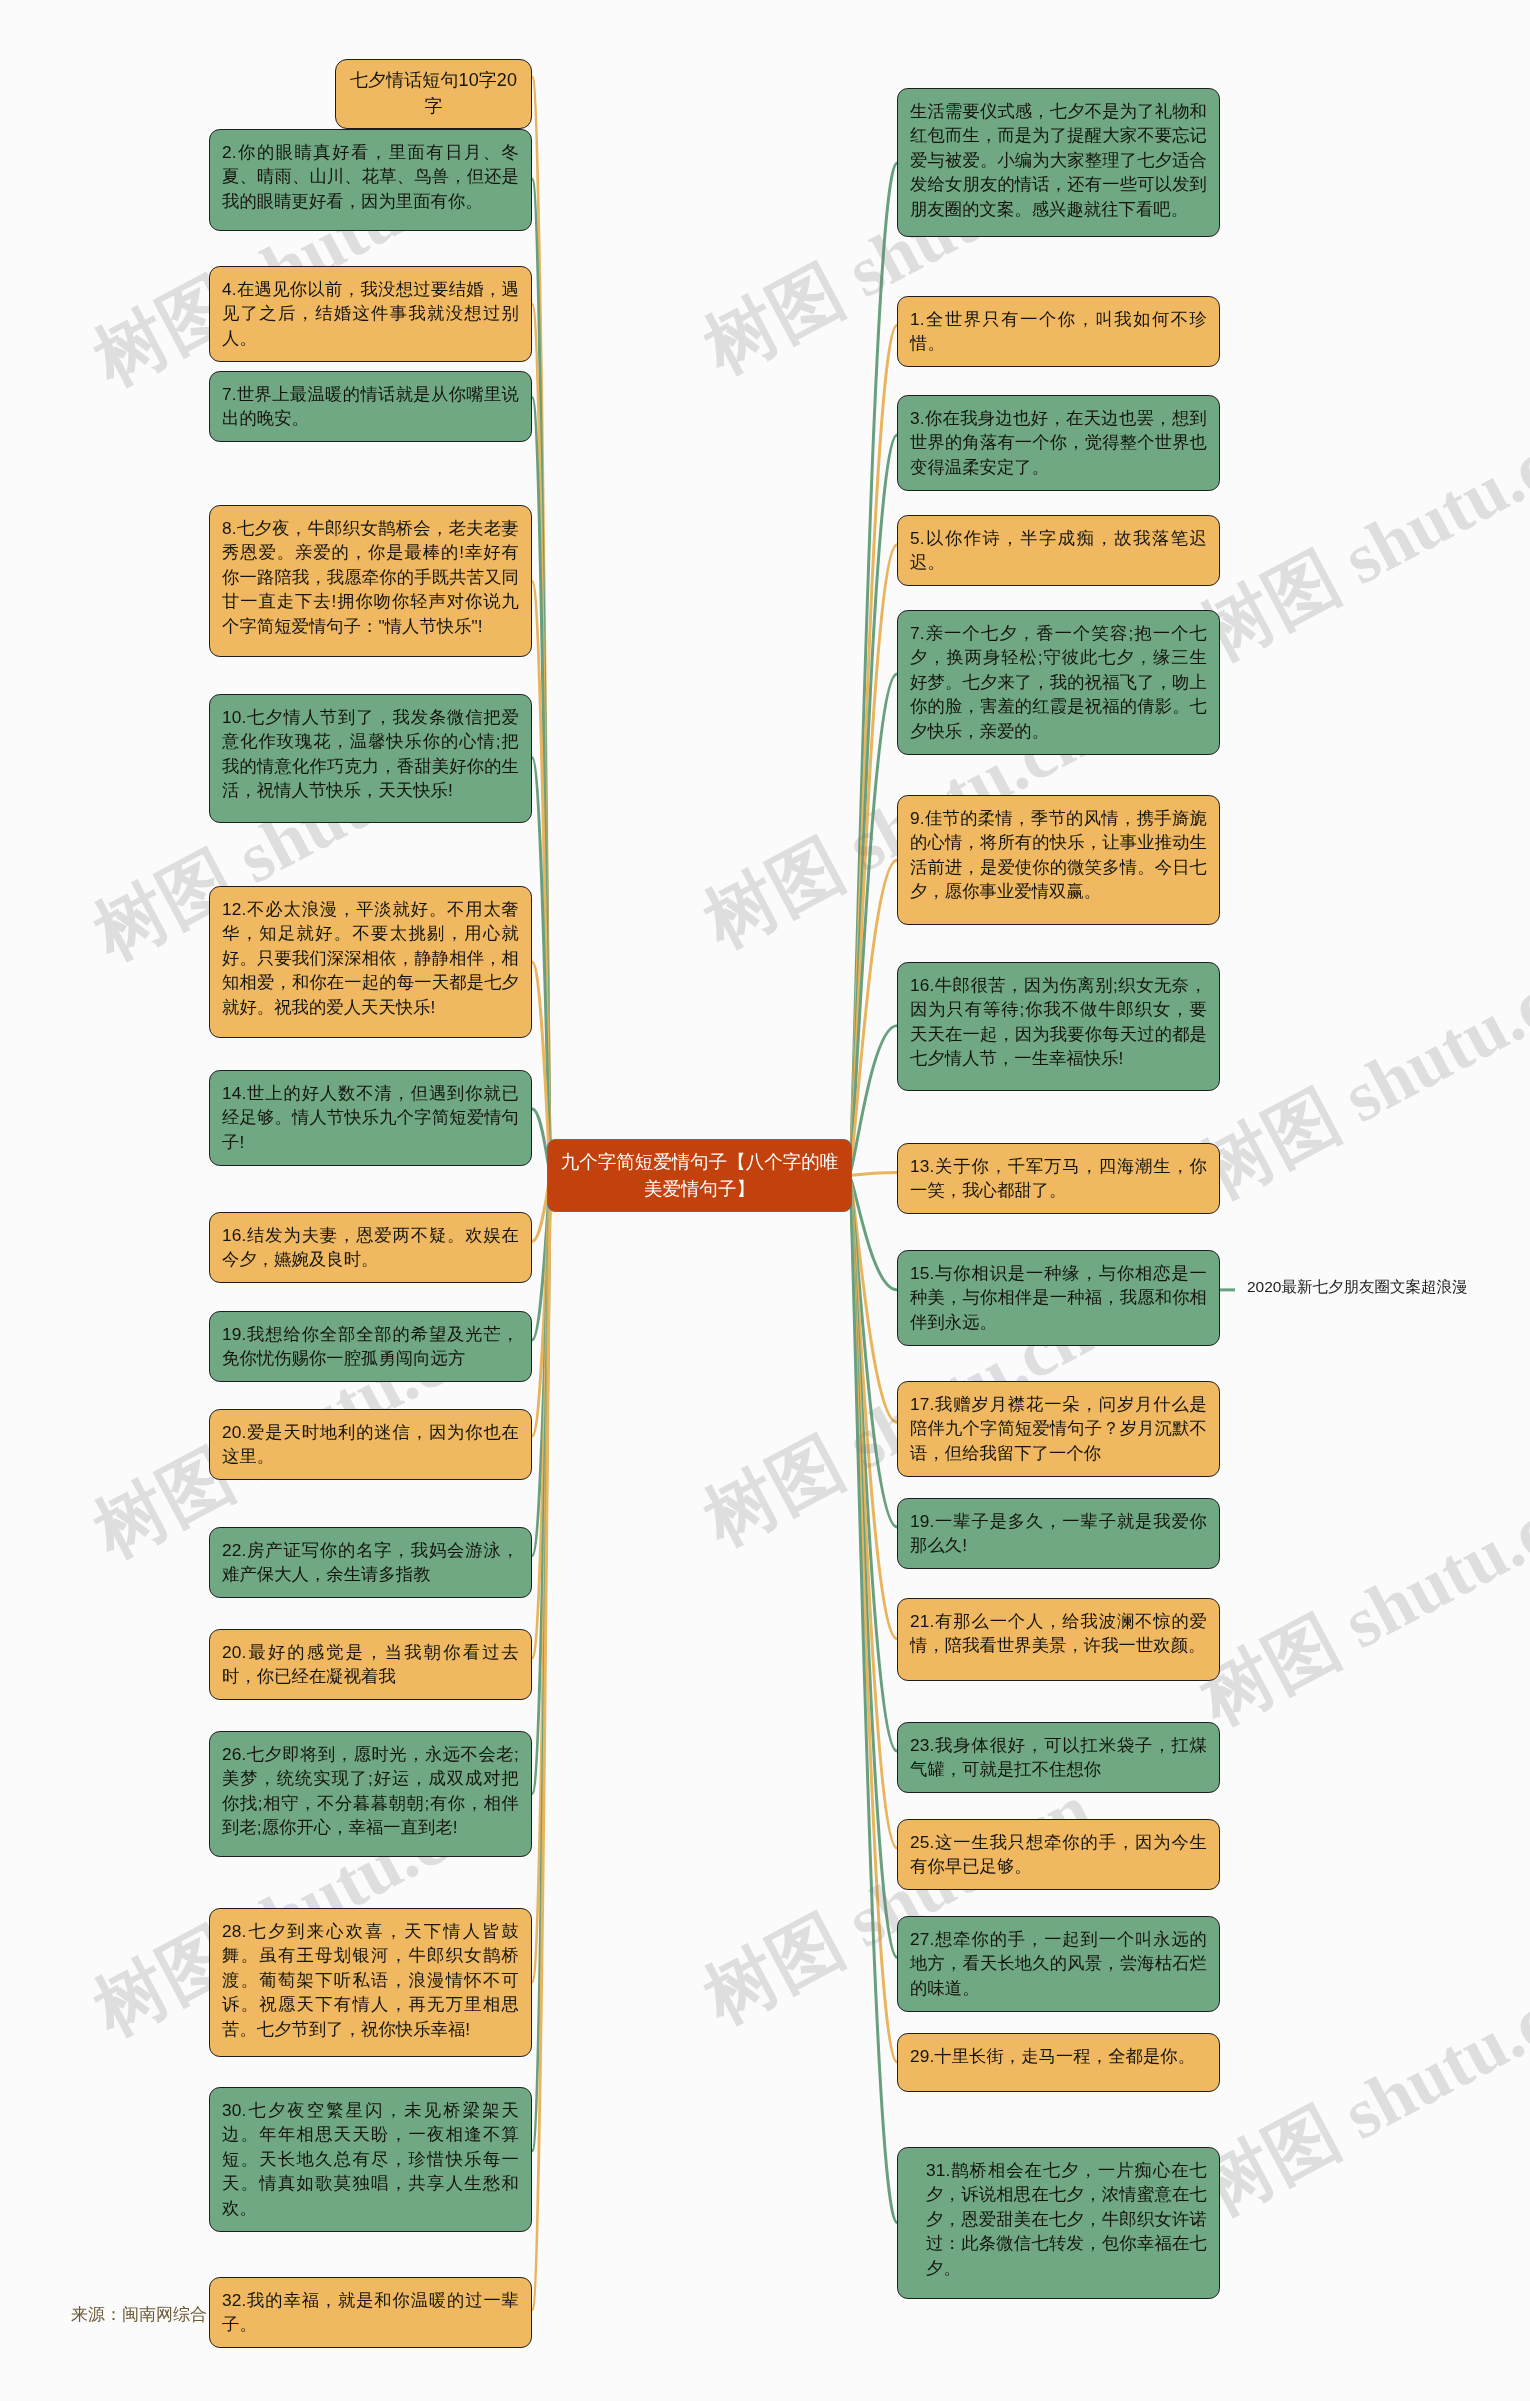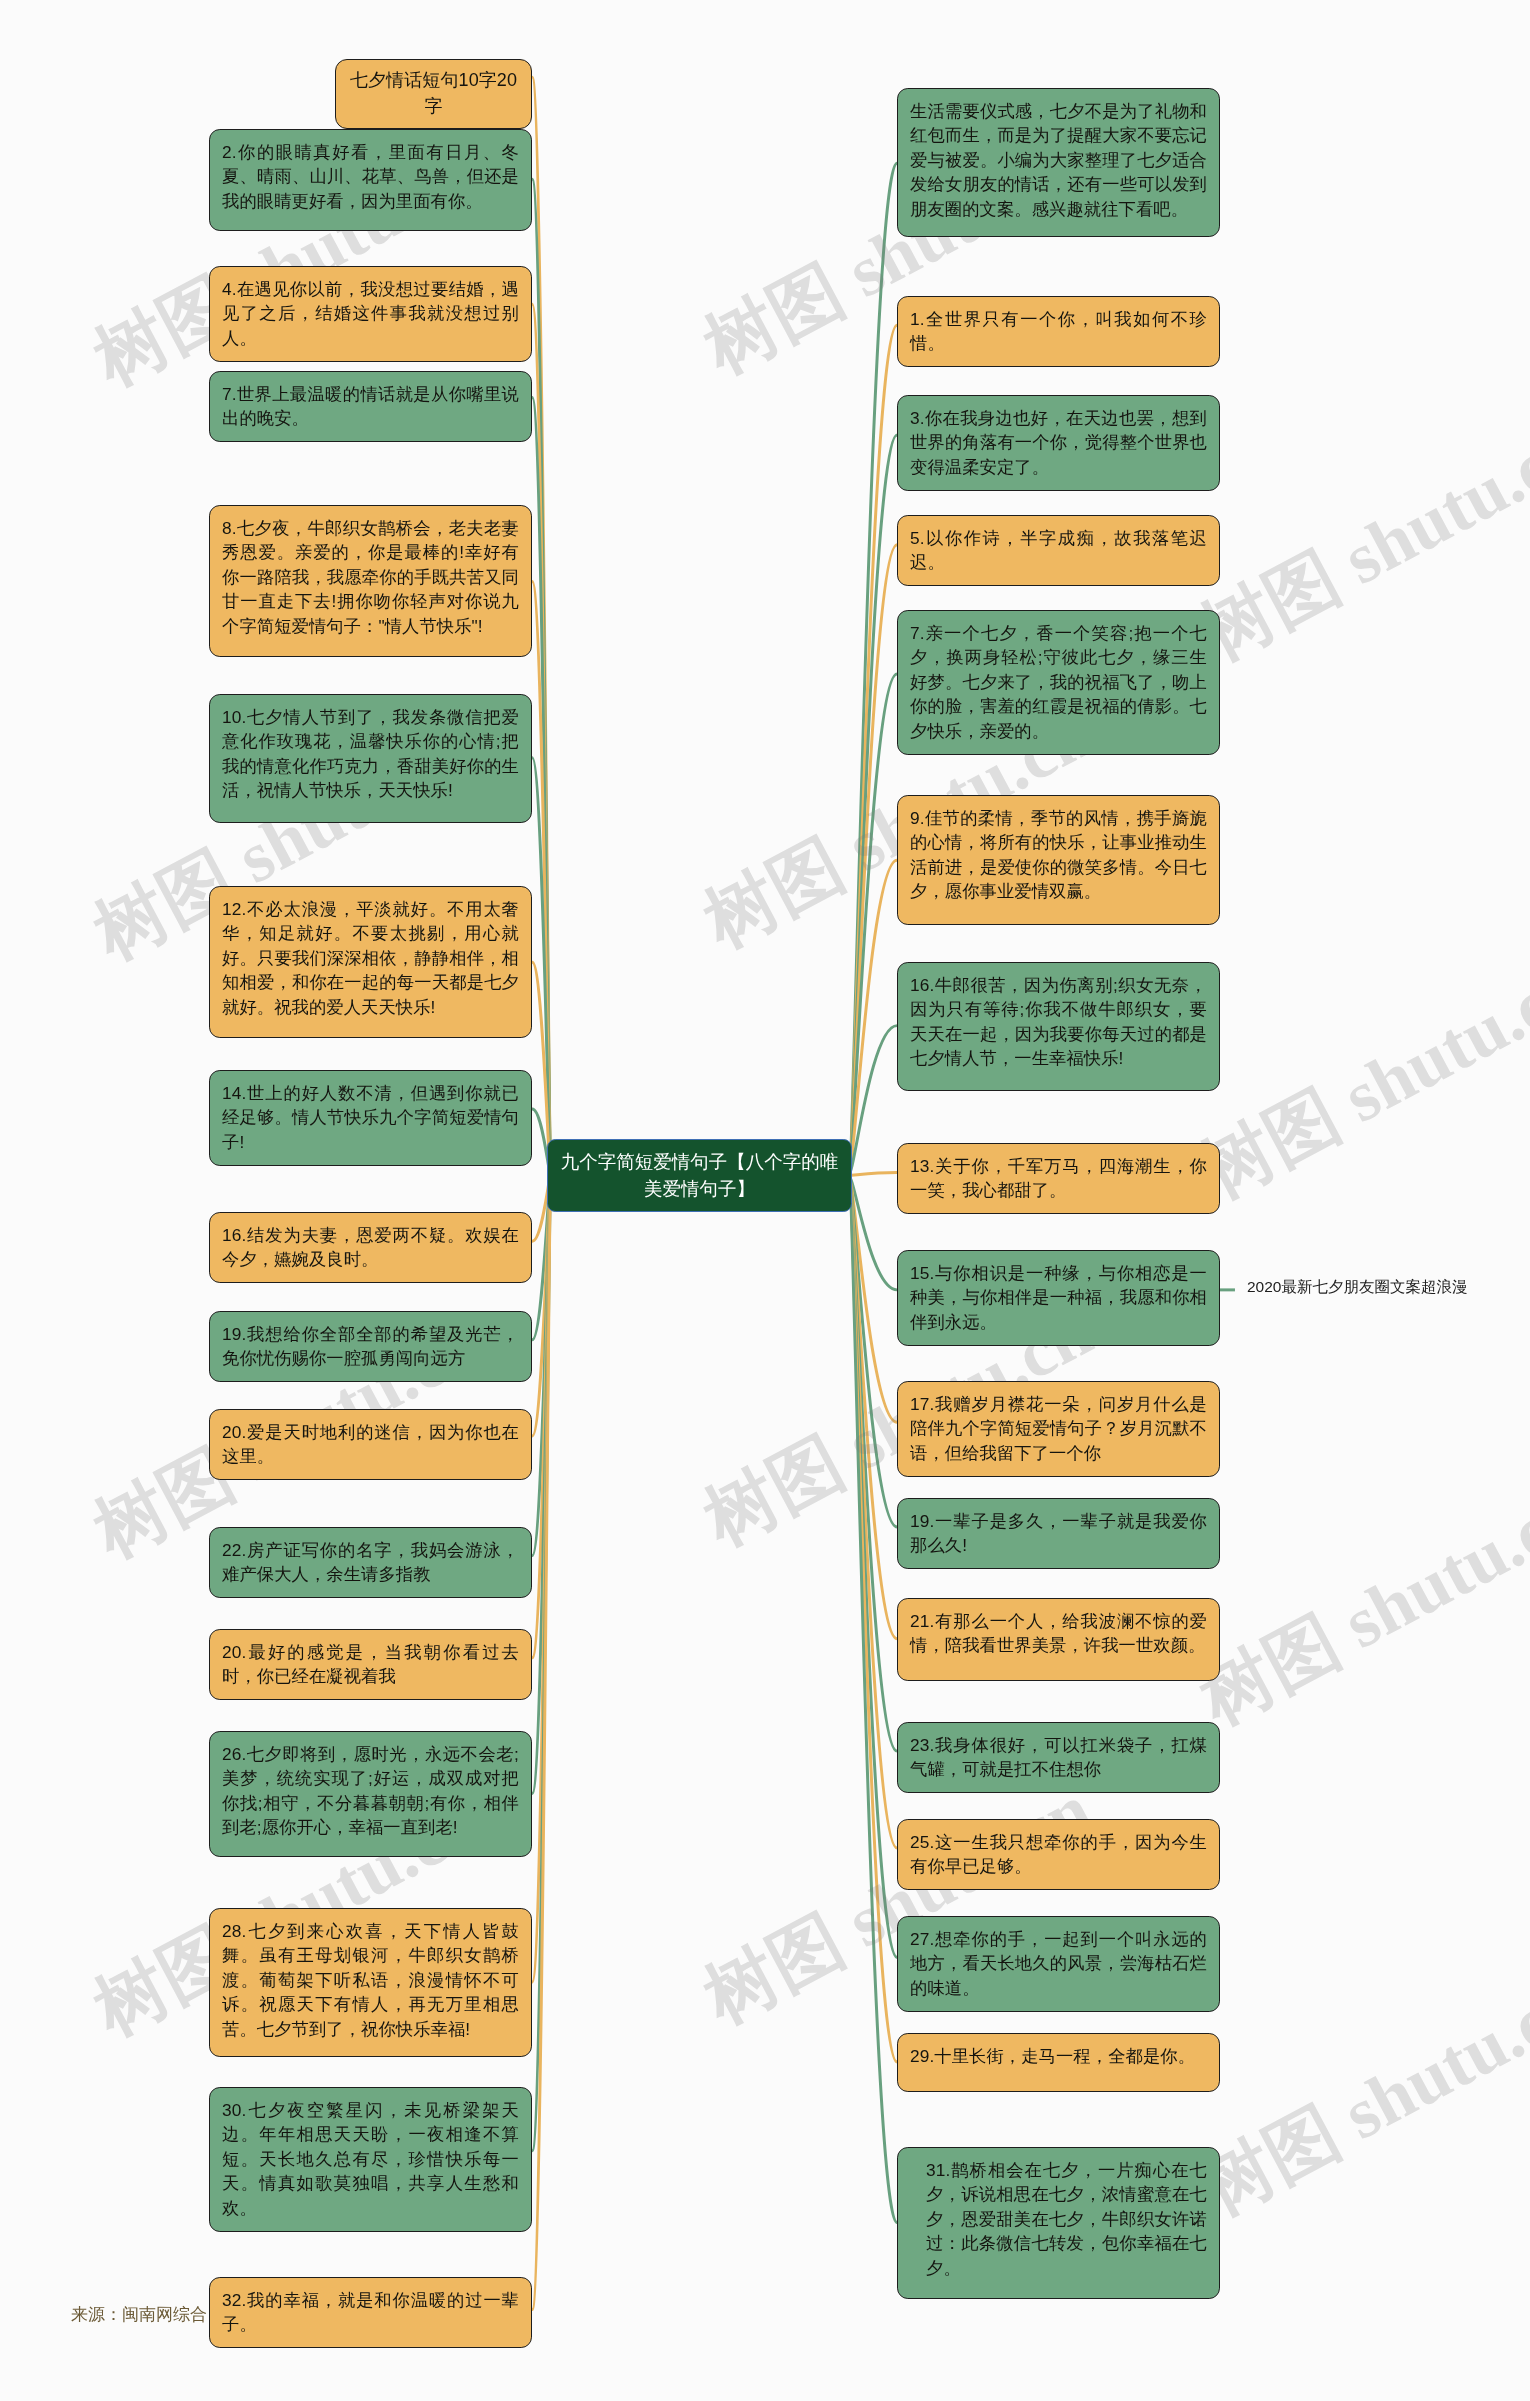--- a/index.html
+++ b/index.html
@@ -44,21 +44,21 @@
   .node.head{
     font-size:18px;
     text-align:center;
     padding:8.4px 13px;
     border-radius:12px;
   }
 
   #center-title{
     position:absolute;
     box-sizing:border-box;
-    background:#14532d;
+    background:#c2410c;
     border:1.8px solid #3f6fb5;
     border-radius:8.4px;
     color:#ffffff;
     font-size:18.5px;
     line-height:1.42;
     text-align:center;
     padding:9.6px 10.8px;
     display:flex;align-items:center;justify-content:center;
     z-index:4;
   }

